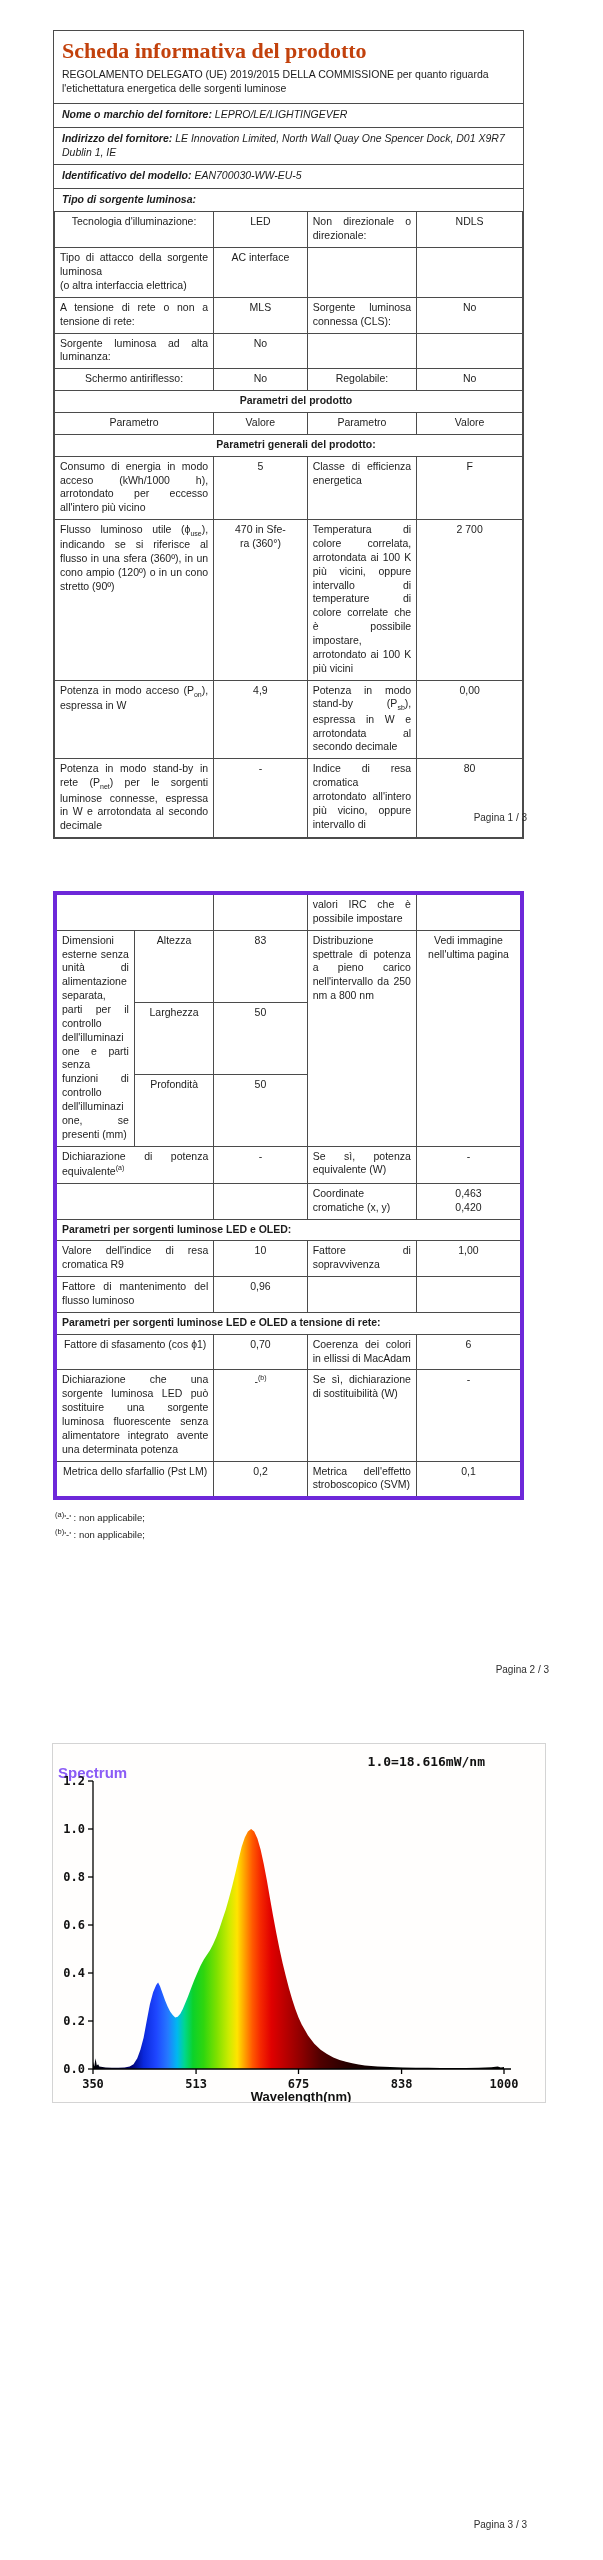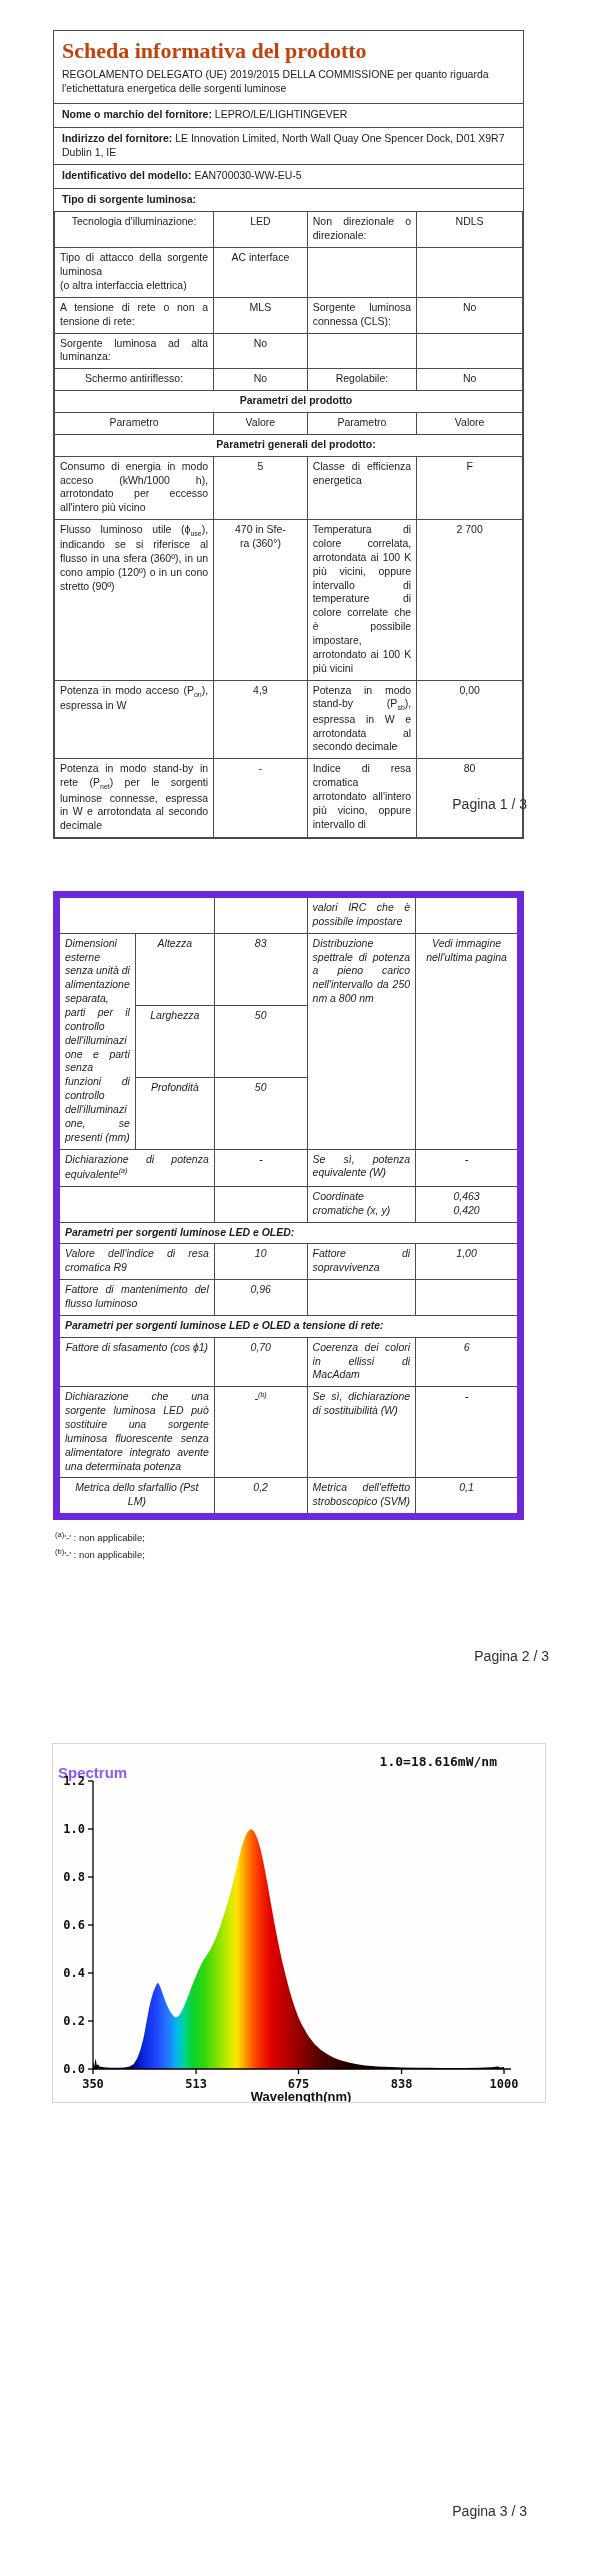--- a/index.html
+++ b/index.html
@@ -8,60 +8,60 @@
     width:603px; height:2560px; position:relative;
     font-family:"Liberation Sans", sans-serif; color:#1c1c1c;
   }
   .doc { position:absolute; left:53px; width:471px; }
   #page1 { top:30px; }
   #page2 { top:891px; }
 
   .doc-box { border:1px solid #4b4b4b; }
   .doc-title { font-size:22px; font-weight:bold; color:#c2410c; padding:7px 8px 3px;font-family:Liberation Serif, serif; }
   .subtitle { font-size:10.5px; line-height:1.3; padding:1px 8px 8px; }
-  .box-row { border-top:1px solid #4b4b4b; font-size:10.5px; line-height:1.3; padding:4px 8px 5px; }
+  .box-row { border-top:1px solid #4b4b4b; font-size:10.5px; line-height:1.3; padding:4px 8px 5px;font-style:italic; }
   .box-row b { font-weight:bold; }
 
   table { border-collapse:collapse; width:100%; table-layout:fixed; }
   #page1 table { border-top:1px solid #4b4b4b; }
-  #page2 table { border:7px solid #6d28d9;font-style:italic; }
+  #page2 table { border:4px solid #6d28d9; }
   td {
     border:1px solid #4b4b4b; padding:3px 5px 4px; font-size:10.5px;
     line-height:1.32; vertical-align:top; white-space:pre-line;
     overflow-wrap:break-word; hyphens:auto;
   }
   td.c-p  { text-align:justify; }
   td.c-pl { text-align:center; }
   td.c-v  { text-align:center; }
   td.c-vc { text-align:center; }
   td.c-s  { text-align:center; font-weight:bold;padding-left:20px; }
   td.c-sl { text-align:left;  font-weight:bold; }
   sub { font-size:7px; } sup { font-size:7px; }
 
   .footnotes { margin-top:9px; padding-left:2px; }
   .fn { font-size:9.5px; line-height:1.5; }
   .fn sup { font-size:7.5px; }
 
   .footer {
-    position:absolute; font-size:14px; color:#2e2e2e;
+    position:absolute; font-size:10px; color:#2e2e2e;margin-top:16px;
   }
   #f1 { top:796px;  right:76px; }
   #f2 { top:1648px; right:54px; }
   #f3 { top:2503px; right:76px; }
 
   .chart-box {
     position:absolute; top:1743px; left:52px; width:494px; height:360px;
     border:1px solid #d4d4d4; background:#fffefd;
   }
   .chart-title {
     position:absolute; top:20px; left:5px;
     font-size:15px; font-weight:bold; color:#8b5cf6;
   }
   .chart-annotation {
-    position:absolute; top:10px; right:48px;
+    position:absolute; top:10px; right:60px;
     font-family:"DejaVu Sans Mono", monospace; font-weight:bold; font-size:13px; color:#111;
   }
   .chart-box svg { position:absolute; left:0; top:0; }
   .tick   { font-family:"DejaVu Sans Mono", monospace; font-weight:bold; font-size:12px; fill:#111; }
   .xlabel { font-family:"Liberation Sans", sans-serif; font-weight:bold; font-size:13px; fill:#111; }
 </style>
 </head>
 <body>
 
 <div>

